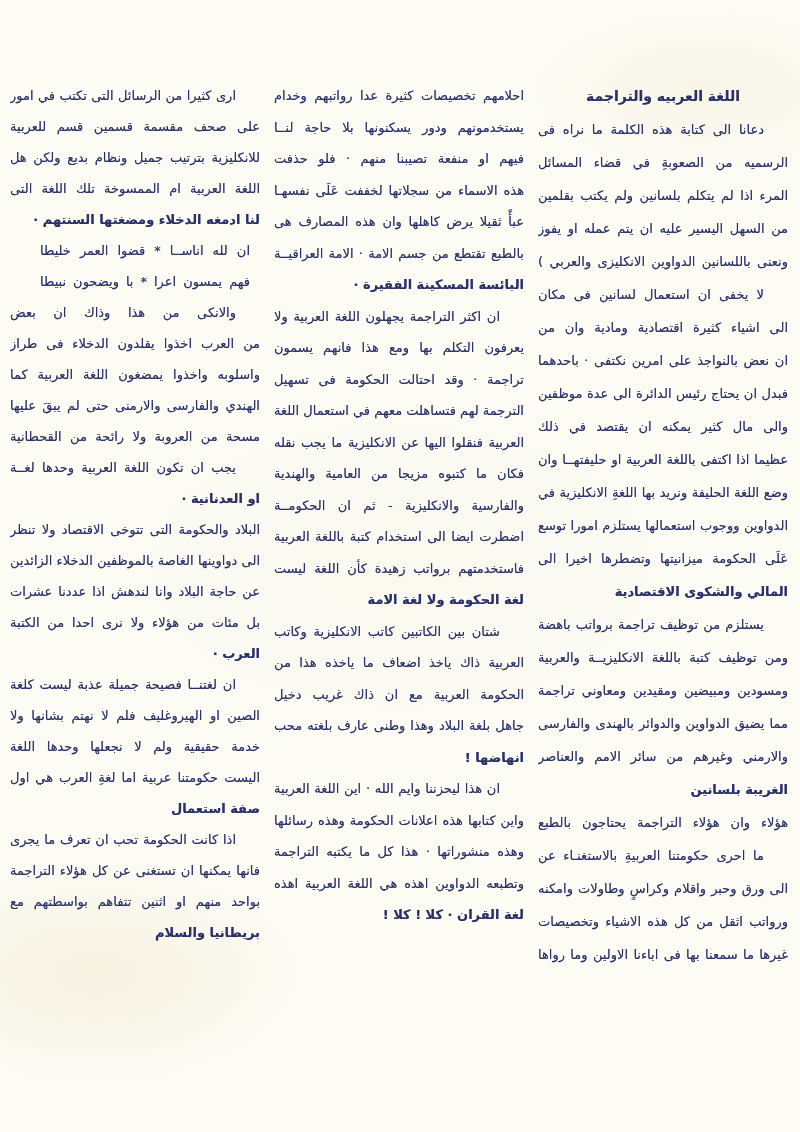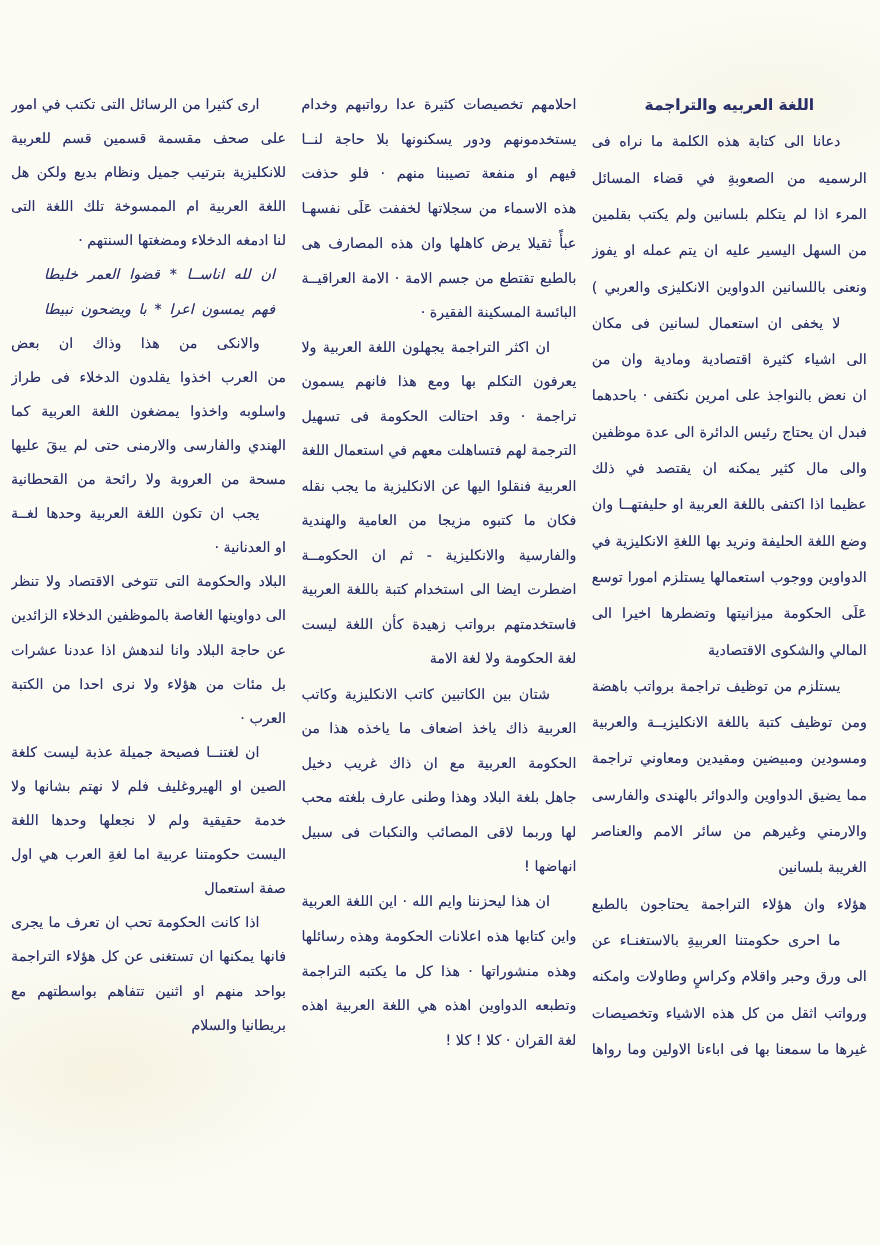--- a/index.html
+++ b/index.html
@@ -28,22 +28,22 @@
     font-size:13px;
     line-height:var(--lh);
     height:var(--lh);
     text-align:justify;
     text-align-last:justify;
     overflow:hidden;
     letter-spacing:0px;
     text-shadow:0 0 .4px rgba(42,49,105,.55);
   }
   .ln.ji{padding-right:24px;}
-  .ln.e{text-align:right;text-align-last:right;}
-  .ln.v{padding:0 10px 0 30px;font-style:italic;}
+  .ln.e{text-align:right;text-align-last:right;font-weight:bold;}
+  .ln.v{padding:0 10px 0 30px;}
   .ln.title{
     text-align:left;text-align-last:center;
     font-weight:bold;font-size:14px;
   }
 </style>
 </head>
 <body>
 
 <div class="page">
   <div class="columns">
@@ -91,21 +91,20 @@
         <div class="ln j">العربية فنقلوا اليها عن الانكليزية ما يجب نقله</div>
         <div class="ln j">فكان ما كتبوه مزيجا من العامية والهندية</div>
         <div class="ln j">والفارسية والانكليزية - ثم ان الحكومــة</div>
         <div class="ln j">اضطرت ايضا الى استخدام كتبة باللغة العربية</div>
         <div class="ln j">فاستخدمتهم برواتب زهيدة كأن اللغة ليست</div>
         <div class="ln e">لغة الحكومة ولا لغة الامة</div>
         <div class="ln ji">شتان بين الكاتبين كاتب الانكليزية وكاتب</div>
         <div class="ln j">العربية ذاك ياخذ اضعاف ما ياخذه هذا من صندوق</div>
         <div class="ln j">الحكومة العربية مع ان ذاك غريب دخيل</div>
         <div class="ln j">جاهل بلغة البلاد وهذا وطنى عارف بلغته محب</div>
-        <div class="ln j">لها وربما لاقى المصائب والنكبات فى سبيل</div>
         <div class="ln e">انهاضها !</div>
         <div class="ln ji">ان هذا ليحزننا وايم الله · اين اللغة العربية</div>
         <div class="ln j">واين كتابها هذه اعلانات الحكومة وهذه رسائلها</div>
         <div class="ln j">وهذه منشوراتها · هذا كل ما يكتبه التراجمة</div>
         <div class="ln j">وتطبعه الدواوين اهذه هي اللغة العربية اهذه</div>
         <div class="ln e">لغة القران · كلا ! كلا !</div>
       </div>
     <div class="col col-left">
         <div class="ln ji">ارى كثيرا من الرسائل التى تكتب في امور رسميه</div>
         <div class="ln j">على صحف مقسمة قسمين قسم للعربية وقسم</div>

